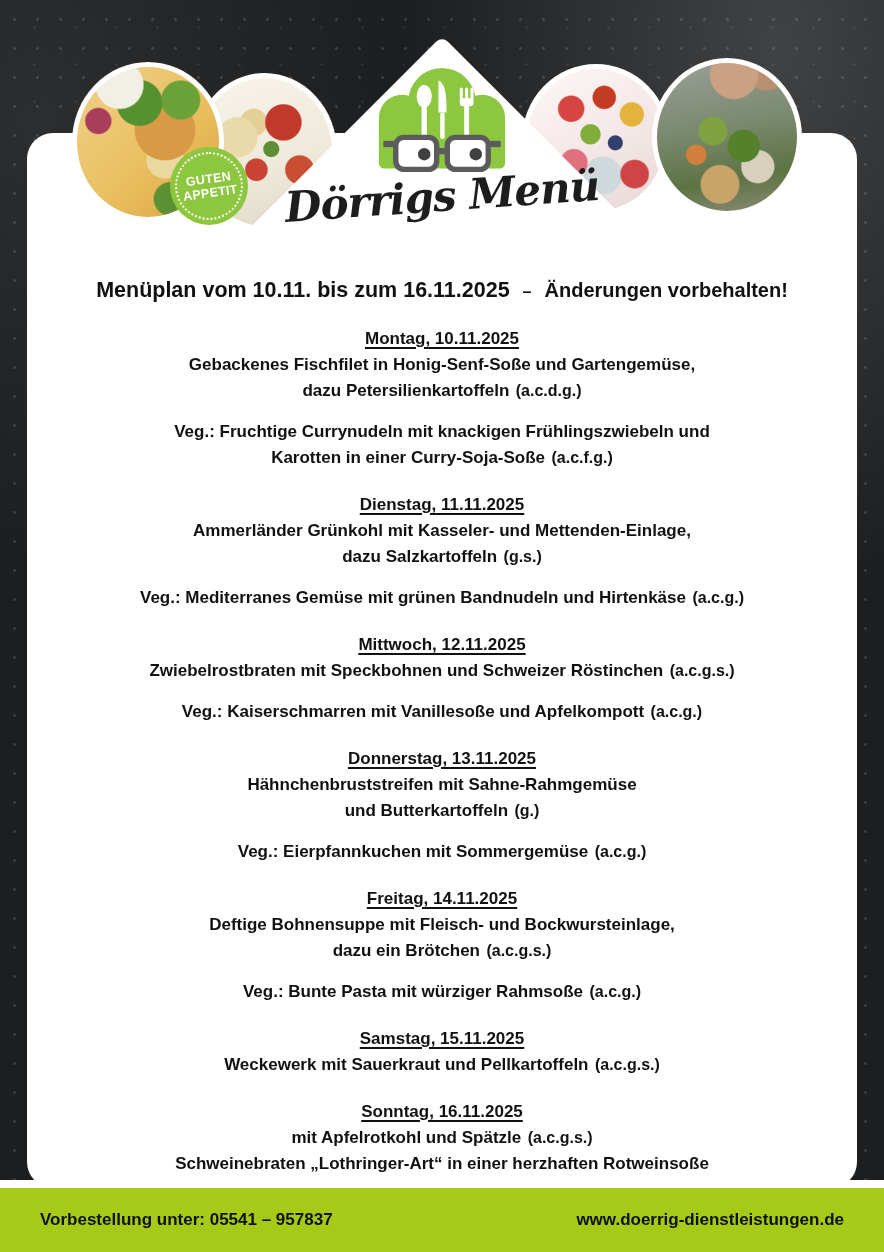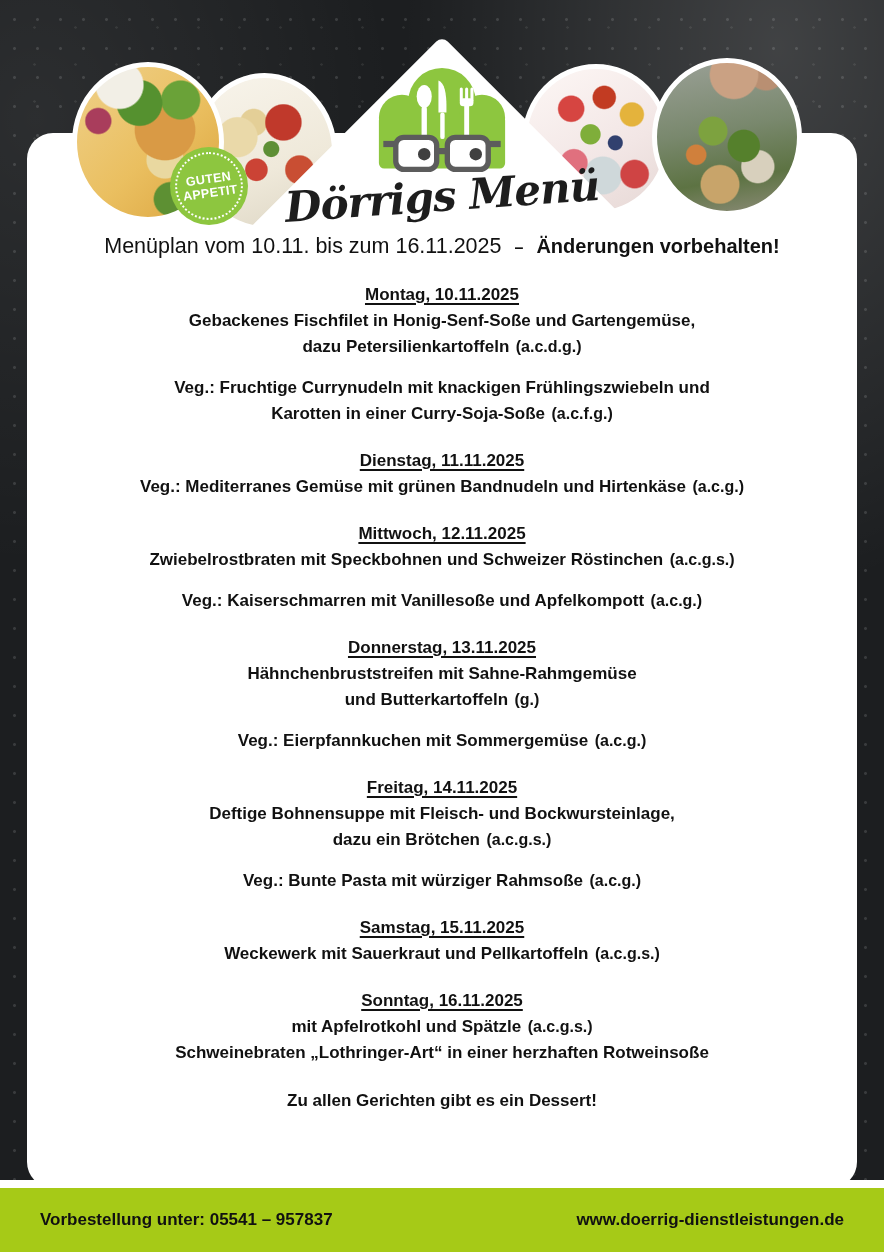--- a/index.html
+++ b/index.html
@@ -73,21 +73,21 @@
 
   
   .logo{position:absolute;left:352px;top:64px;width:180px;height:180px;z-index:7;text-align:center;}
   .brand{position:absolute;left:50%;top:108px;transform:translateX(-50%) rotate(-4deg);
          font-family:"DejaVu Serif",serif;font-style:italic;font-weight:bold;font-size:42px;
          white-space:nowrap;color:#1d1d1d;letter-spacing:-1px;}
 
   
   .content{position:absolute;left:27px;top:133px;width:830px;z-index:8;text-align:center;}
   .title-row{margin-top:101px;display:flex;justify-content:center;align-items:baseline;gap:13px;}
-  .title-main{font-size:21.5px;font-weight:normal;}
+  .title-main{font-size:21.5px;font-weight:bold;margin-top:44px;}
   .title-dash{font-size:16px;font-weight:bold;}
   .title-note{font-size:20px;font-weight:bold;}
   .days{margin-top:23px;}
   .day{margin-top:21px;}
   .day:first-child{margin-top:0;}
   .day-header{font-size:17px;font-weight:bold;line-height:26px;text-decoration:underline;
               text-decoration-thickness:2px;text-underline-offset:3px;}
   .group + .group{margin-top:15px;}
   .line{font-size:17px;font-weight:bold;line-height:26px;}
   .code{font-size:16px;font-weight:bold;margin-left:2px;}
@@ -172,20 +172,24 @@
             <div class="line"><span>dazu Petersilienkartoffeln</span><span class="code"> (a.c.d.g.)</span></div>
           </div>
           <div class="group">
             <div class="line"><span>Veg.: Fruchtige Currynudeln mit knackigen Frühlingszwiebeln und</span></div>
             <div class="line"><span>Karotten in einer Curry-Soja-Soße</span><span class="code"> (a.c.f.g.)</span></div>
           </div>
         </section>
         <section class="day">
           <div class="day-header">Dienstag, 11.11.2025</div>
           <div class="group">
+            <div class="line"><span>Ammerländer Grünkohl mit Kasseler- und Mettenden-Einlage,</span></div>
+            <div class="line"><span>dazu Salzkartoffeln</span><span class="code"> (g.s.)</span></div>
+          </div>
+          <div class="group">
             <div class="line"><span>Veg.: Mediterranes Gemüse mit grünen Bandnudeln und Hirtenkäse</span><span class="code"> (a.c.g.)</span></div>
           </div>
         </section>
         <section class="day">
           <div class="day-header">Mittwoch, 12.11.2025</div>
           <div class="group">
             <div class="line"><span>Zwiebelrostbraten mit Speckbohnen und Schweizer Röstinchen</span><span class="code"> (a.c.g.s.)</span></div>
           </div>
           <div class="group">
             <div class="line"><span>Veg.: Kaiserschmarren mit Vanillesoße und Apfelkompott</span><span class="code"> (a.c.g.)</span></div>

